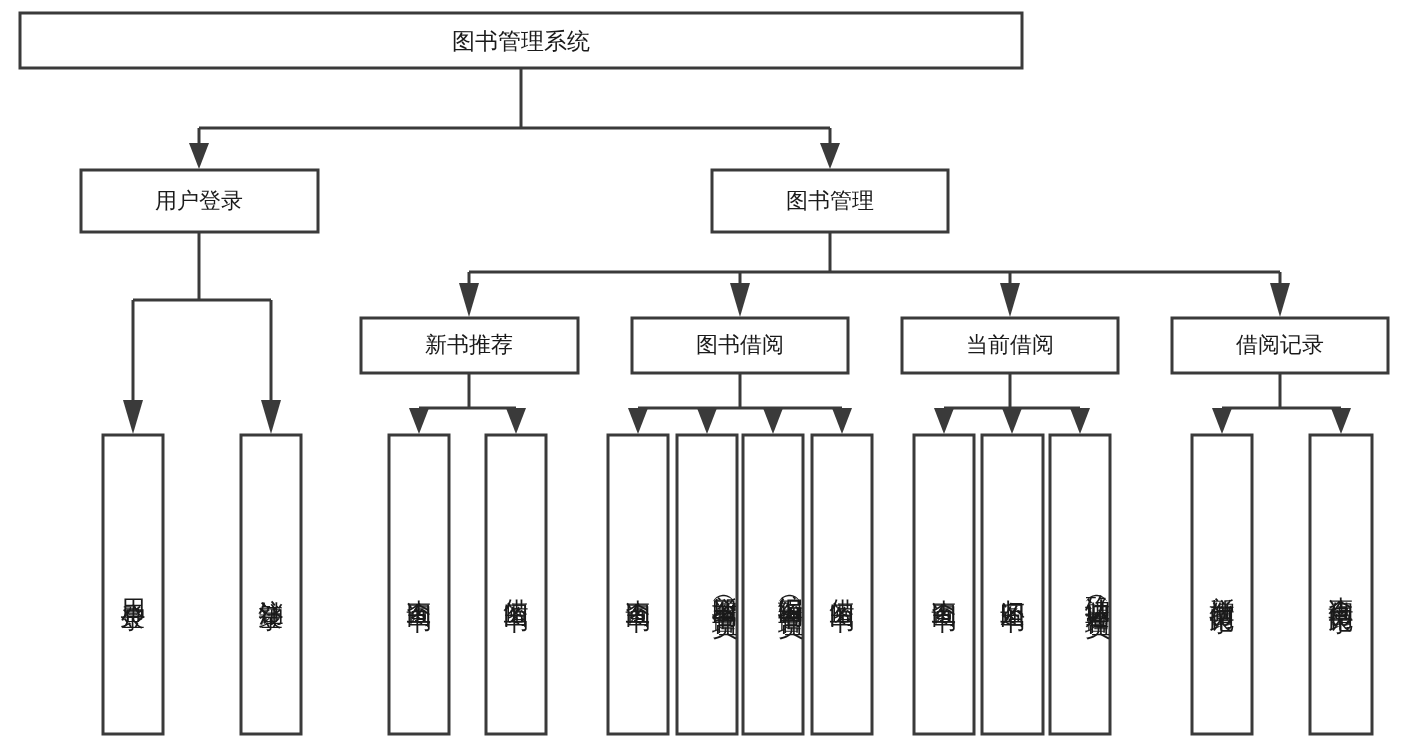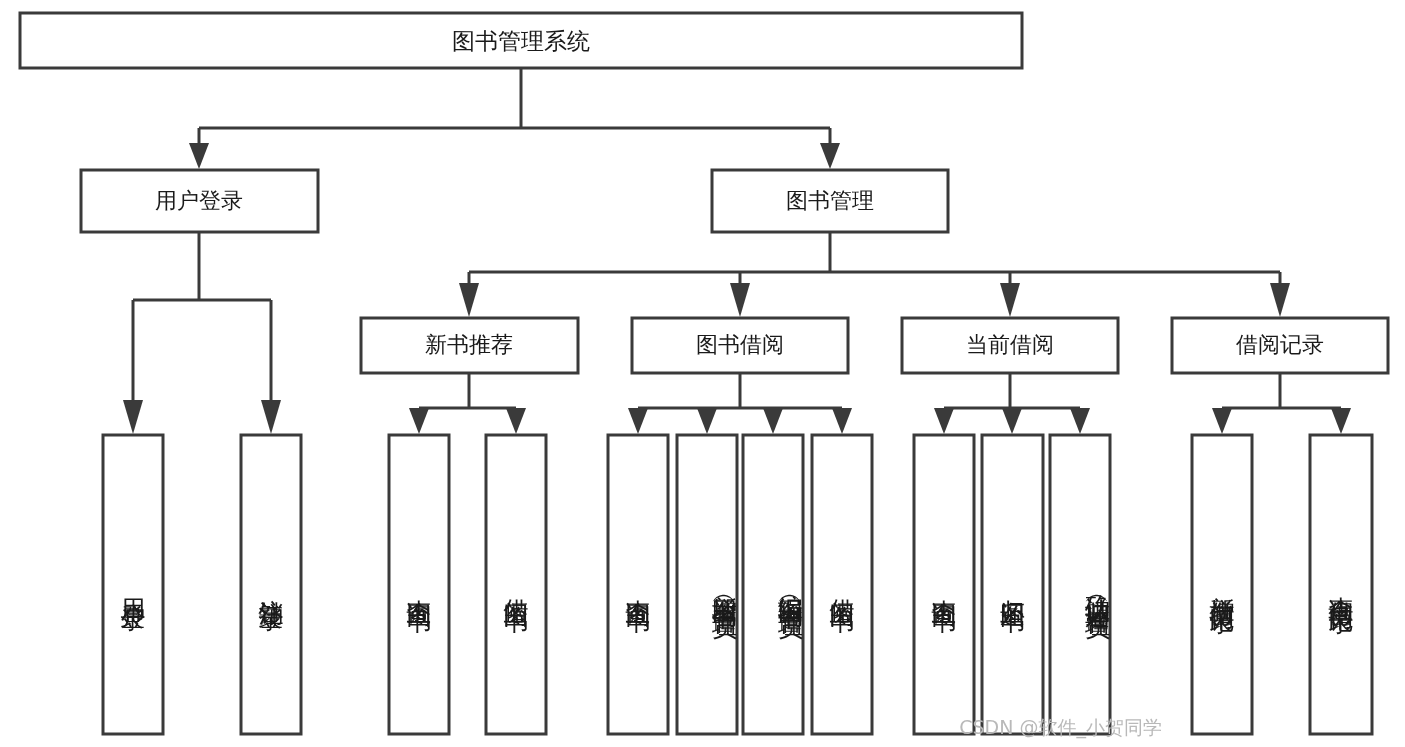--- a/index.html
+++ b/index.html
@@ -185,14 +185,13 @@
   <div class="vlabel" style="left:608px; top:435px; width:60px; height:299px; display:flex; align-items:center; justify-content:center;">查询图书</div>
   <div class="vlabel" style="left:677px; top:443px; width:60px; height:291px; display:flex; align-items:flex-start; justify-content:center;">新增图书（管理员）</div>
   <div class="vlabel" style="left:743px; top:443px; width:60px; height:291px; display:flex; align-items:flex-start; justify-content:center;">编辑图书（管理员）</div>
   <div class="vlabel" style="left:812px; top:435px; width:60px; height:299px; display:flex; align-items:center; justify-content:center;">借阅图书</div>
   <div class="vlabel" style="left:914px; top:435px; width:60px; height:299px; display:flex; align-items:center; justify-content:center;">查询图书</div>
   <div class="vlabel" style="left:982px; top:435px; width:61px; height:299px; display:flex; align-items:center; justify-content:center;">归还图书</div>
   <div class="vlabel" style="left:1050px; top:443px; width:60px; height:291px; display:flex; align-items:flex-start; justify-content:center;">确认归还（管理员）</div>
   <div class="vlabel" style="left:1192px; top:435px; width:60px; height:299px; display:flex; align-items:center; justify-content:center;">新增借阅记录</div>
   <div class="vlabel" style="left:1310px; top:435px; width:62px; height:299px; display:flex; align-items:center; justify-content:center;">查询借阅记录</div>
 
-  <div class="watermark">CSDN @软件_小贺同学</div>
 </div>
 
 </body></html>

